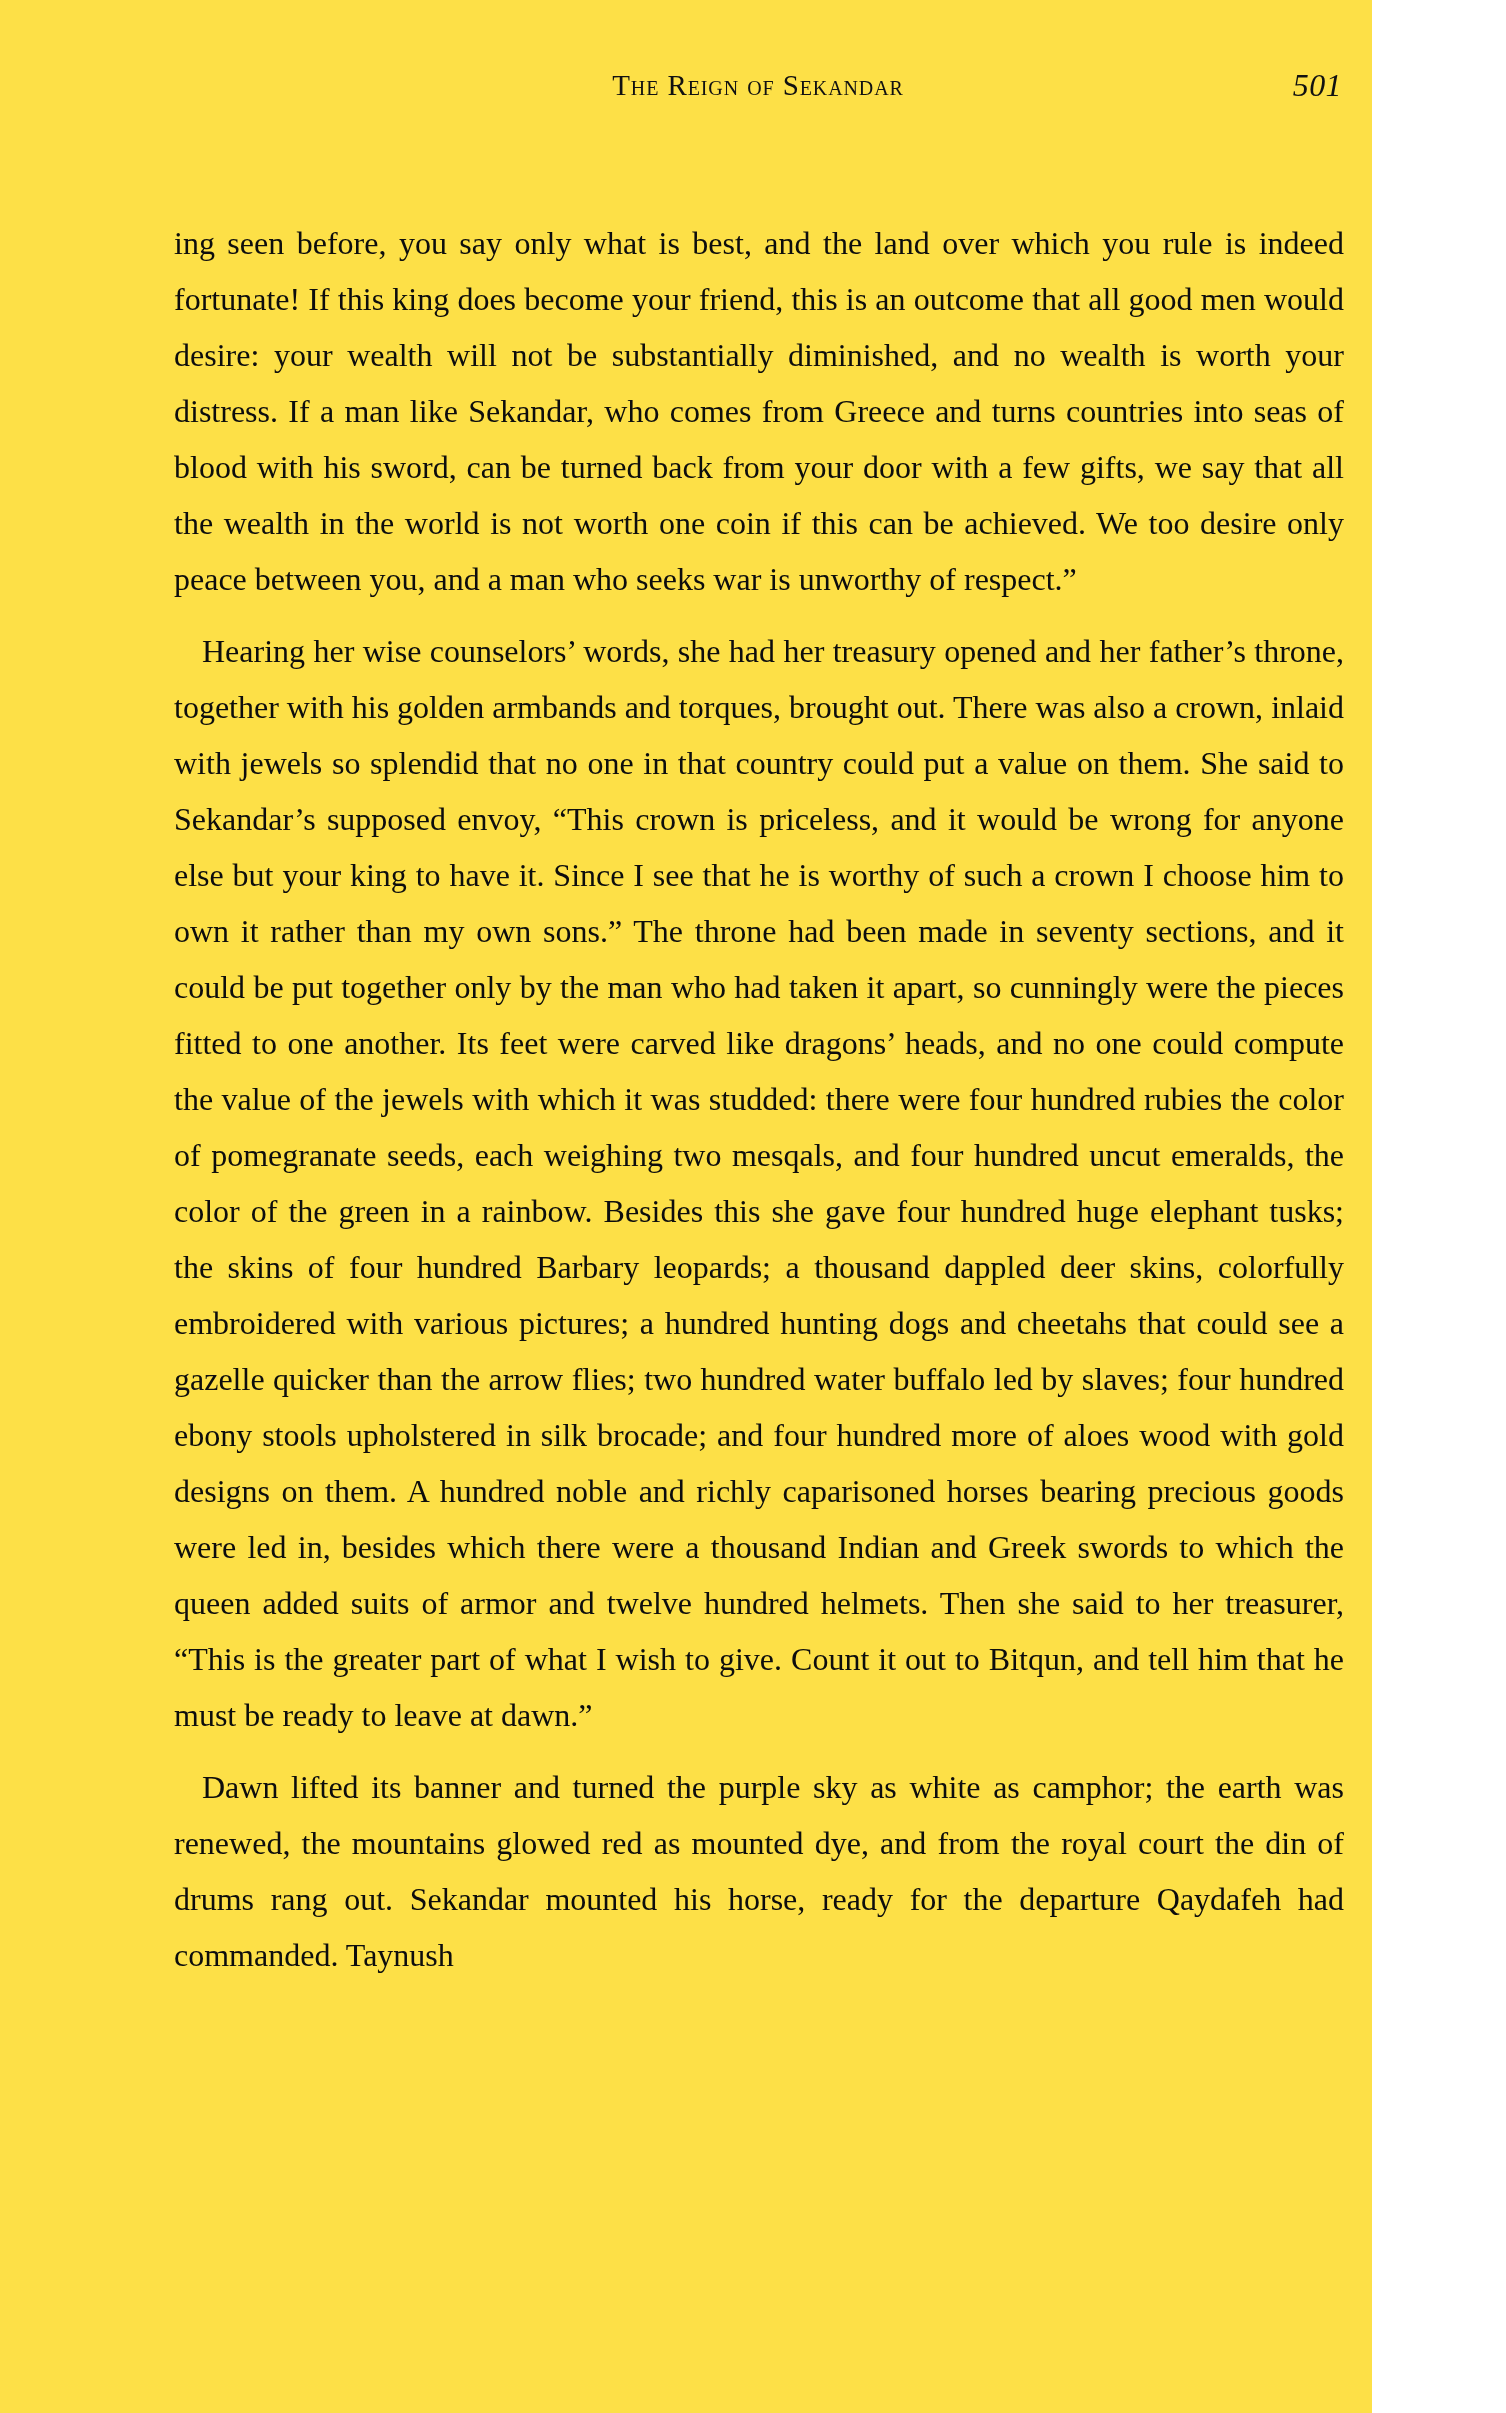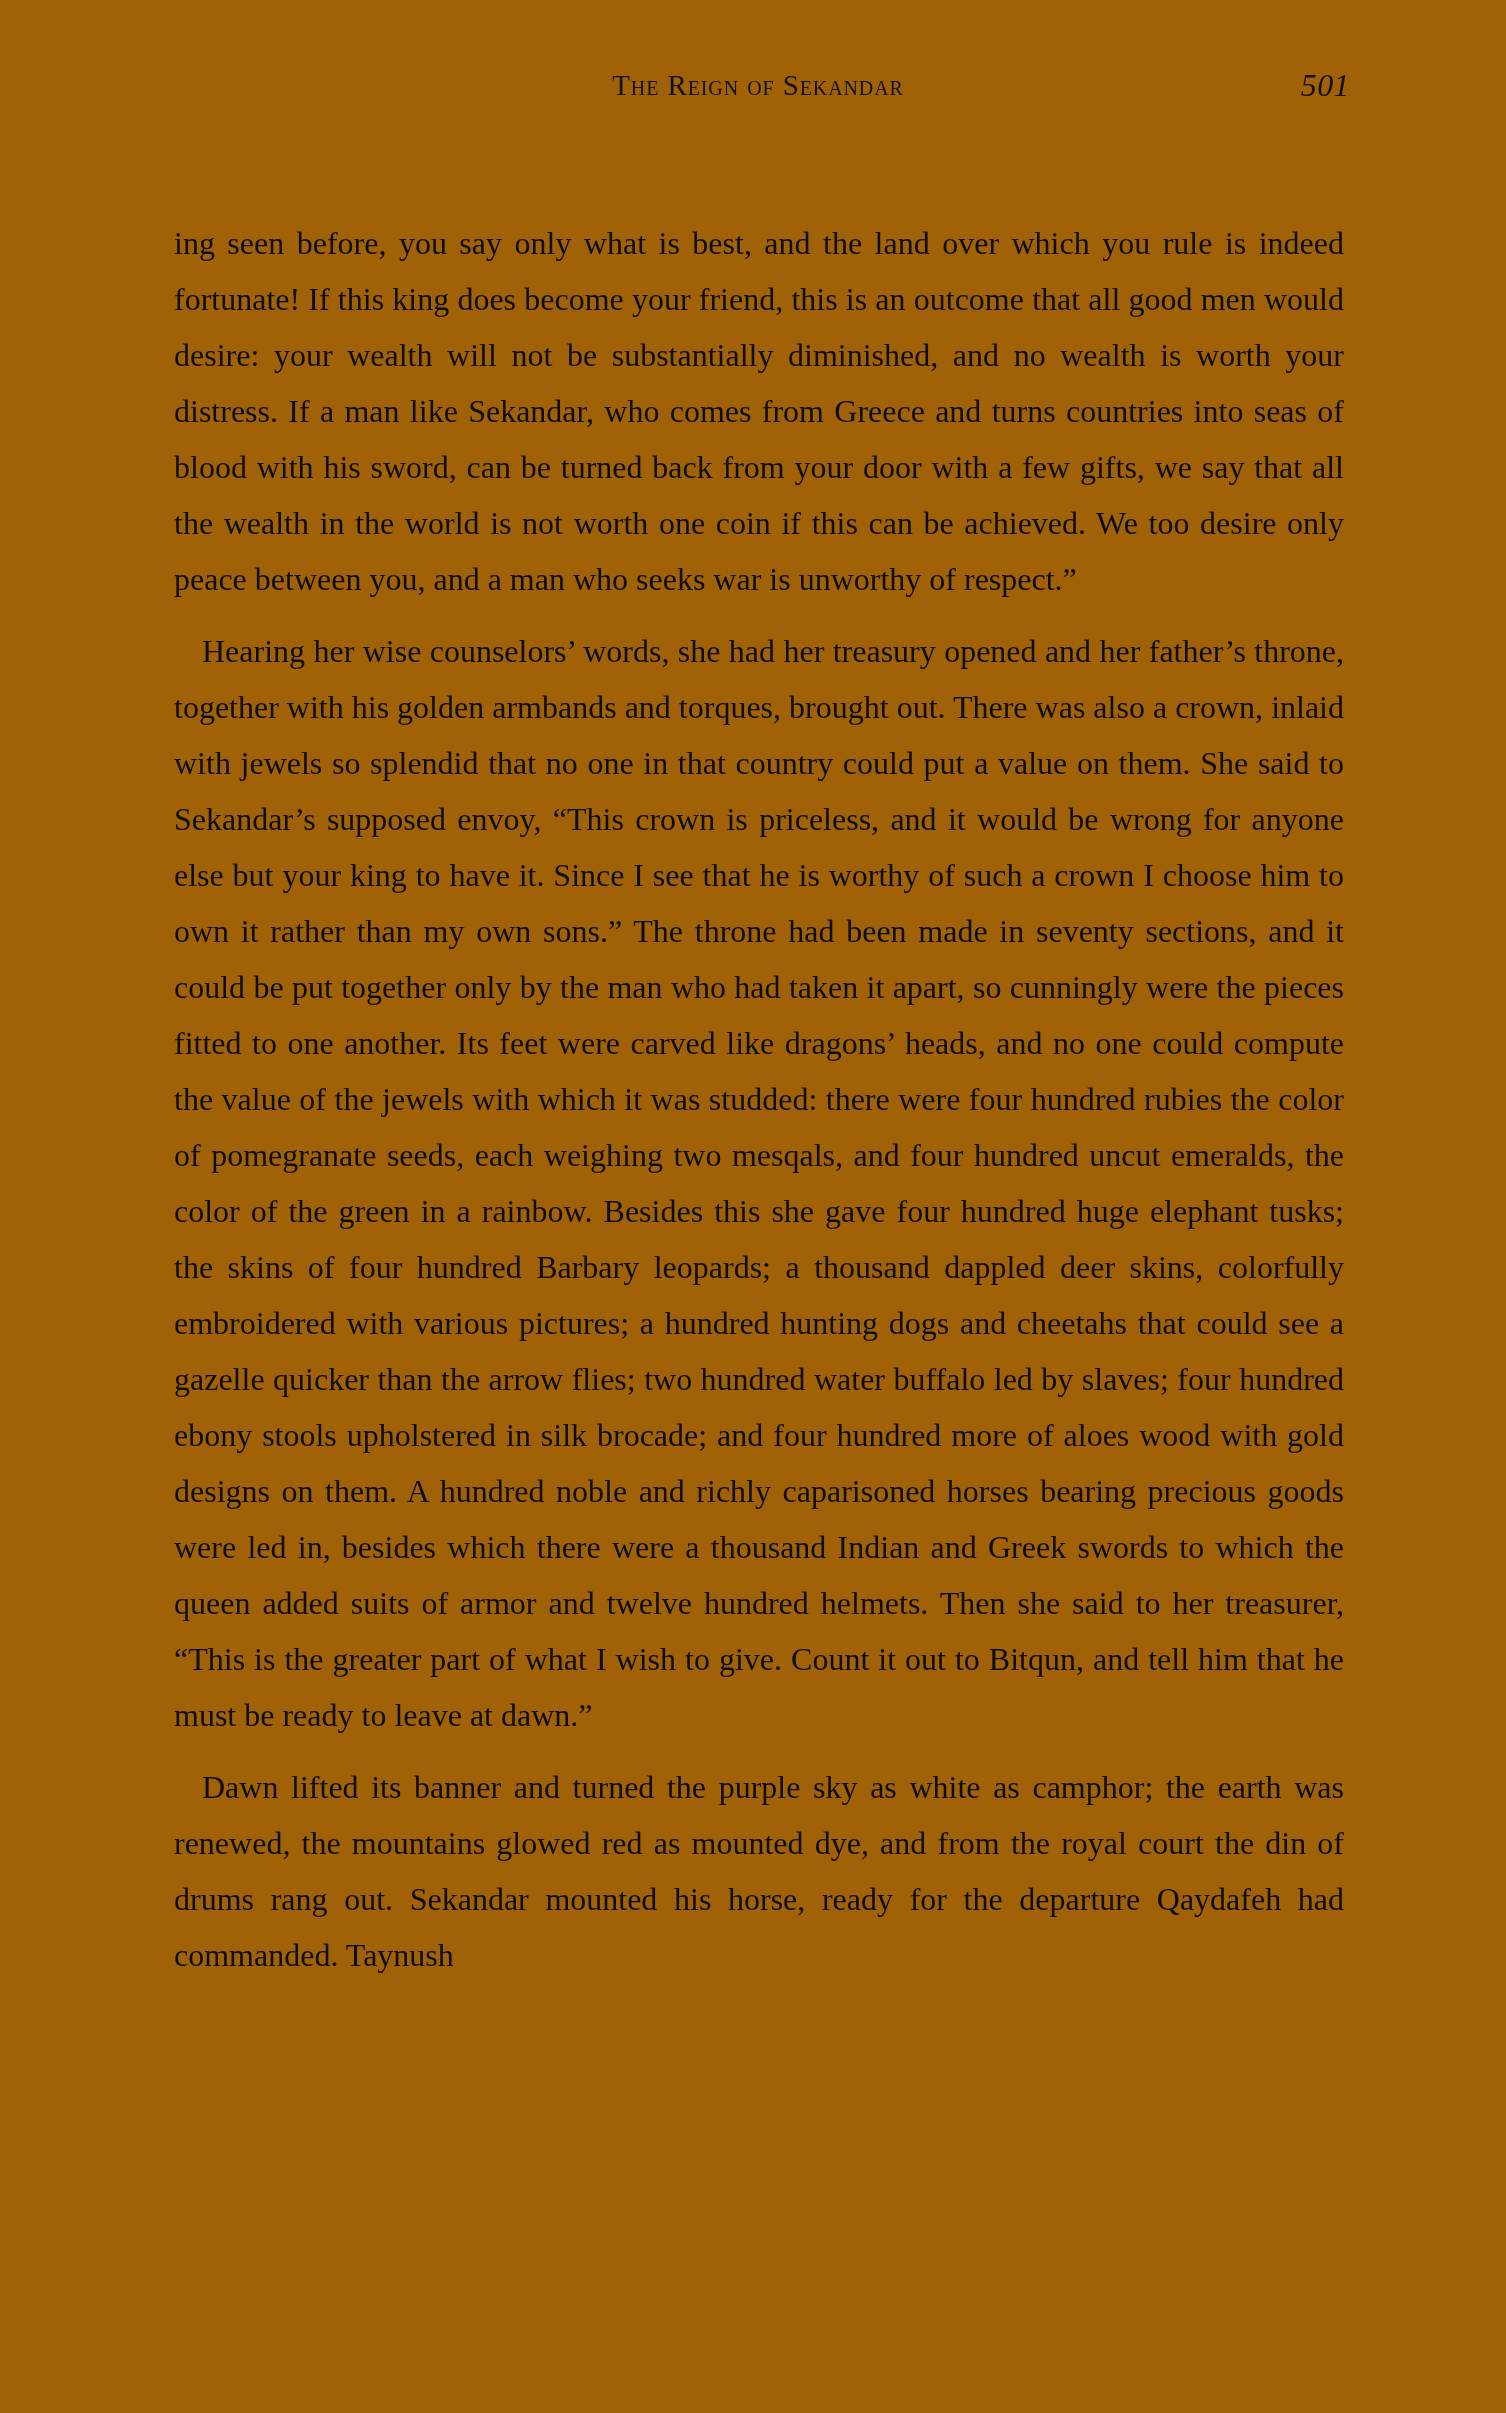--- a/index.html
+++ b/index.html
@@ -12,23 +12,23 @@
     height: 2413px;
     position: relative;
     font-family: "Liberation Serif", "DejaVu Serif", serif;
     color: #000000;
     overflow: hidden;
   }
 
   .page {
     position: absolute;
     left: 0; top: 0;
-    width: 1506px;
+    width: 1372px;
     height: 2413px;
-    background: #a16207;
+    background: #fde047;
   }
 
   
   .runninghead {
     position: absolute;
     left: 158px;
     top: 67px;
     width: 1200px;
     height: 47px;
   }
@@ -41,21 +41,21 @@
     font-family: "Liberation Serif", "DejaVu Serif", serif;
     font-size: 29px;
     font-variant: small-caps;
     letter-spacing: 0.9px;
     line-height: 37px;
     white-space: nowrap;
     color: #111111;
   }
   .rh-folio {
     position: absolute;
-    right: 8px;
+    right: 16px;
     top: 0;
     font-family: "Liberation Serif", "DejaVu Serif", serif;
     font-style: italic;
     font-size: 32px;
     line-height: 37px;
     letter-spacing: 0.4px;
     color: #111111;
   }
 
   

